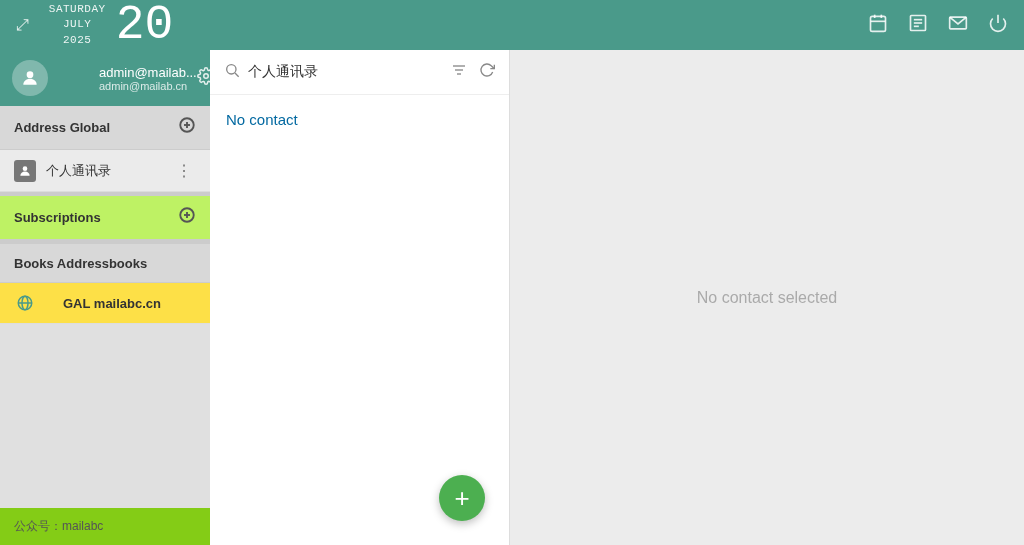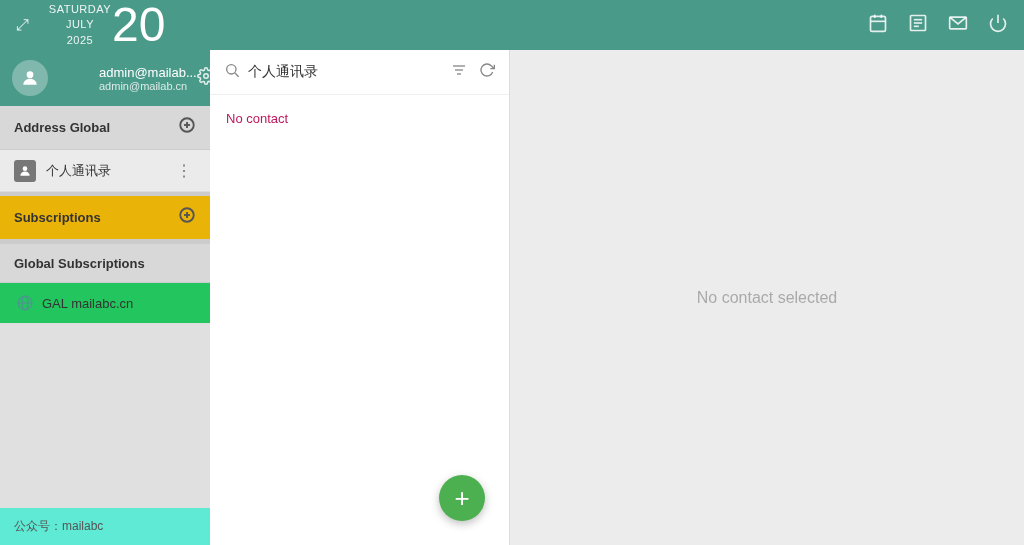--- a/index.html
+++ b/index.html
@@ -21,21 +21,22 @@
       gap: 20px;
     }
     .expand-icon {
       color: rgba(255,255,255,0.85);
       font-size: 16px;
       cursor: pointer;
     }
     .date-section {
       display: flex;
       align-items: center;
-      gap: 1px;
+      gap: 10px;
+      font-family: Liberation Mono, monospace;
     }
     .date-text {
       text-align: center;
       color: rgba(255,255,255,0.9);
       font-size: 11px;
       line-height: 1.4;
       letter-spacing: 0.5px;
     }
     .date-day {
       color: #fff;
@@ -168,59 +169,60 @@
       cursor: pointer;
       padding: 2px 4px;
     }
 
     
     .subscriptions-header {
       display: flex;
       align-items: center;
       justify-content: space-between;
       padding: 10px 14px;
-      background: #eab308;
+      background: #bef264;
       border-bottom: 1px solid #ccc;
       border-top: 4px solid #ccc;
     }
 
     
     .global-header {
       padding: 10px 14px;
       background: #d8d8d8;
       border-bottom: 1px solid #ccc;
       border-top: 4px solid #ccc;
     }
 
     .gal-item {
       display: flex;
       align-items: center;
-      gap: 6px;
+      gap: 27px;
       padding: 9px 14px;
-      background: #22c55e;
+      background: #fde047;
       border-bottom: 1px solid #ddd;
       cursor: pointer;
+      font-weight: bold;
     }
     .globe-icon {
       width: 22px;
       height: 22px;
       display: flex;
       align-items: center;
       justify-content: center;
       font-size: 16px;
       color: #4a9a8a;
     }
 
     
     .sidebar-footer {
       margin-top: auto;
       padding: 10px 14px;
       font-size: 12px;
       color: #555;
-      background: #5eead4;
+      background: #84cc16;
     }
 
     
     .contact-list-panel {
       width: 300px;
       background: #fff;
       display: flex;
       flex-direction: column;
       border-right: 1px solid #ddd;
       flex-shrink: 0;
@@ -251,22 +253,22 @@
     }
     .refresh-icon {
       color: #888;
       font-size: 16px;
       cursor: pointer;
       margin-left: 4px;
     }
 
     .no-contact-text {
       padding: 16px;
-      color: #be185d;
-      font-size: 13px;
+      color: #0369a1;
+      font-size: 15px;
     }
 
     .fab-button {
       position: absolute;
       bottom: 24px;
       right: 24px;
       width: 46px;
       height: 46px;
       border-radius: 50%;
       background: #4caf50;
@@ -394,21 +396,21 @@
       <span class="plus-icon">
         <svg width="18" height="18" viewBox="0 0 24 24" fill="none" stroke="#555" stroke-width="2.5">
             <circle cx="12" cy="12" r="9"></circle>
             <line x1="12" y1="8" x2="12" y2="16"></line>
             <line x1="8" y1="12" x2="16" y2="12"></line>
           </svg>
       </span>
     </div>
 
     <div class="global-header">
-      <span class="sidebar-section-label">Global Subscriptions</span>
+      <span class="sidebar-section-label">Books Addressbooks</span>
     </div>
 
     <div class="gal-item">
       <div class="globe-icon">
         <svg width="18" height="18" viewBox="0 0 24 24" fill="none" stroke="#4a9a8a" stroke-width="2">
             <circle cx="12" cy="12" r="9"></circle>
             <ellipse cx="12" cy="12" rx="4" ry="9"></ellipse>
             <line x1="3" y1="12" x2="21" y2="12"></line>
           </svg>
       </div>

